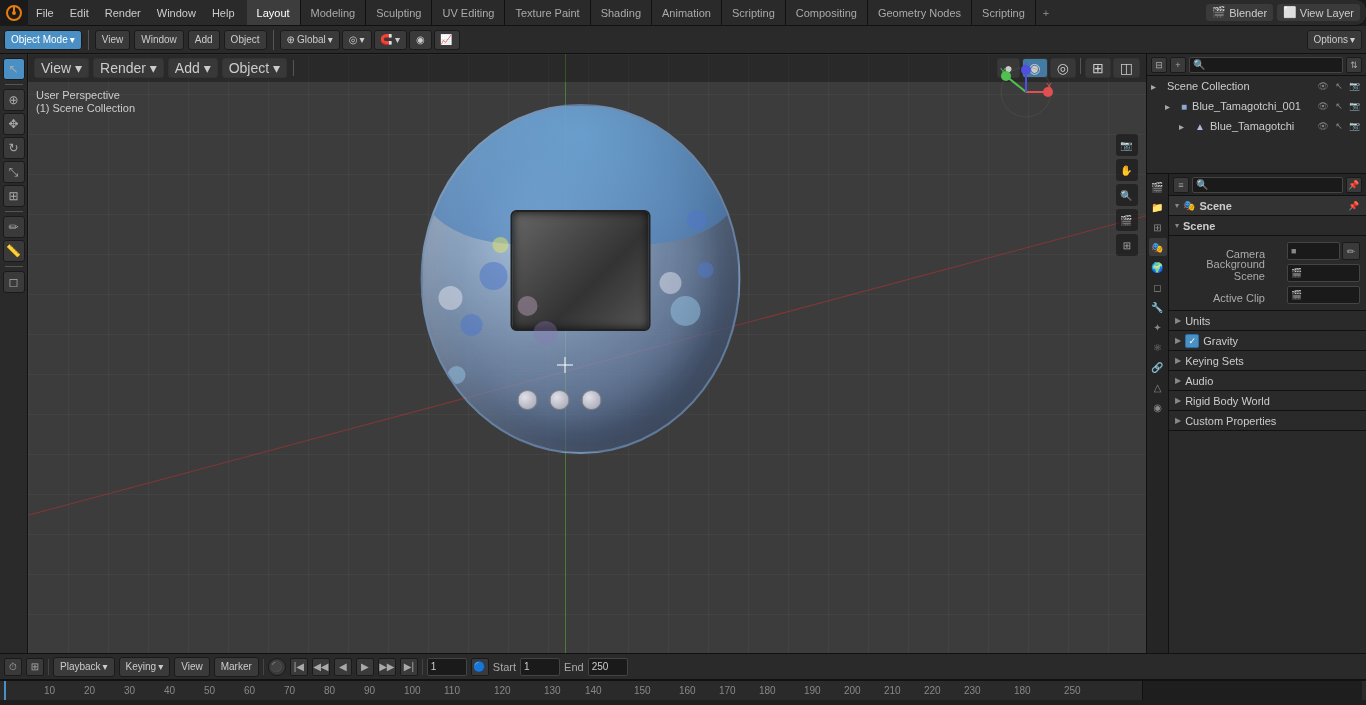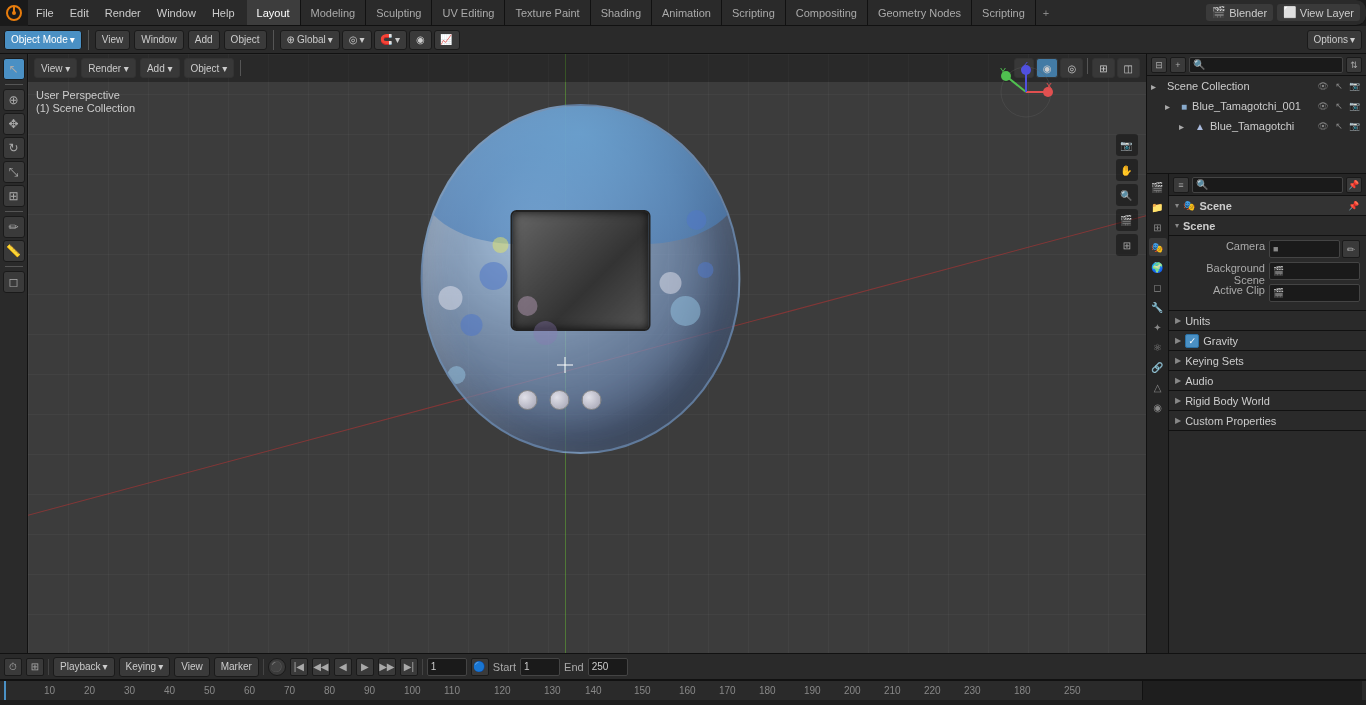--- a/index.html
+++ b/index.html
@@ -444,23 +444,23 @@
     .section-title { font-size: 11px; color: #ccc; font-weight: bold; }
     .triangle { font-size: 8px; color: #888; }
 
     .section-content {
       padding: 4px 6px;
       border-bottom: 1px solid #111;
     }
 
     .prop-row {
       display: flex;
-      align-items: flex-start;
+      align-items: flex-end;
       height: 20px;
-      gap: 4px;
+      gap: 22px;
       margin-bottom: 2px;
     }
     .prop-label {
       width: 90px;
       font-size: 11px;
       color: #aaa;
       text-align: right;
       flex-shrink: 0;
     }
     .prop-icon-small {
@@ -587,21 +587,21 @@
       padding: 0 6px;
       gap: 4px;
     }
     .vph-btn {
       height: 20px;
       padding: 0 6px;
       background: rgba(60,60,60,0.8);
       border: 1px solid #333;
       border-radius: 3px;
       color: #ccc;
-      font-size: 10px;
+      font-size: 14px;
       cursor: pointer;
       display: flex;
       align-items: center;
       gap: 2px;
     }
     .vph-btn.active { background: rgba(74,144,196,0.8); }
     .vph-sep { width: 1px; height: 16px; background: #555; margin: 0 2px; }
     .vph-right {
       margin-left: auto;
       display: flex;

